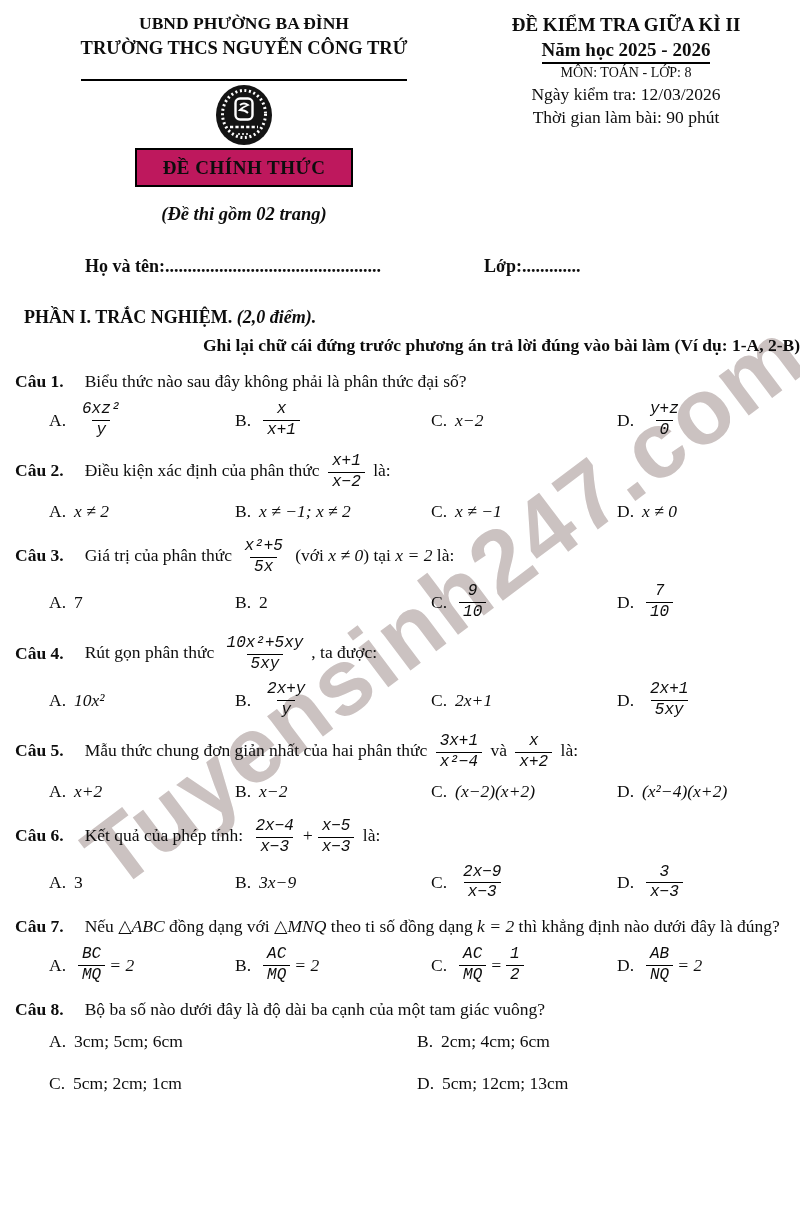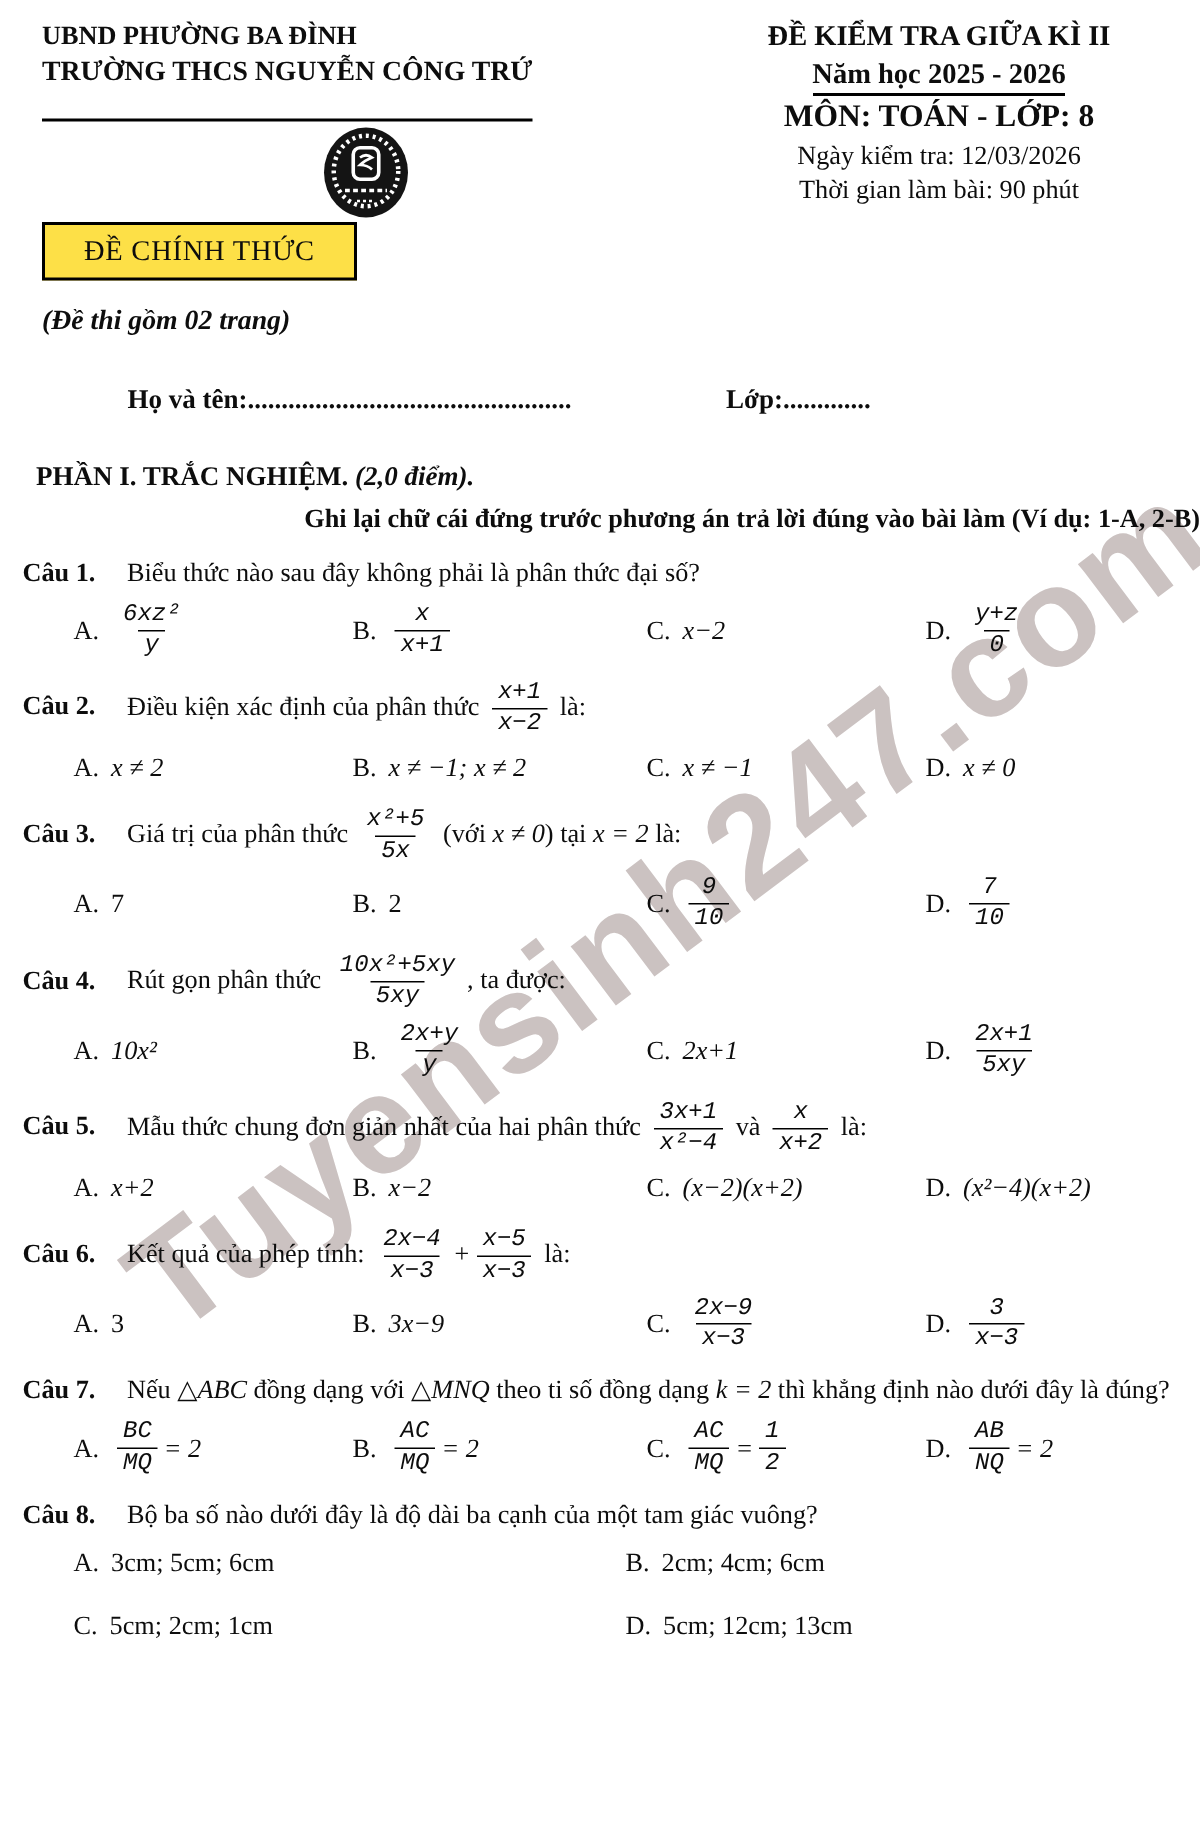--- a/index.html
+++ b/index.html
@@ -13,35 +13,35 @@
   
   .watermark{
     position:absolute; z-index:0; left:445px; top:605px;
     transform:translate(-50%,-50%) rotate(-37deg);
     font-family:"Liberation Sans","DejaVu Sans",sans-serif;
     font-weight:bold; font-size:94px; letter-spacing:2px;
     color:#cbc2c1; white-space:nowrap; user-select:none;
   }
   
   .header{display:flex; padding:12px 8px 0 28px;}
-  .header-left{width:432px; }
+  .header-left{width:432px; text-align:center;}
   .header-right{flex:1; text-align:center; line-height:1.32;}
   .dept{font-size:17.5px; font-weight:bold;}
   .school{font-size:18.5px; font-weight:bold; display:inline-block;
           border-bottom:2.2px solid #000; padding-bottom:18px;}
   .seal{margin:3px auto 2px auto; width:60px; height:62px;}
   .official-box{
-    display:inline-block; border:2px solid #000; background:#fde047;
-    font-weight:normal; font-size:19px; padding:5px 26px; letter-spacing:.5px;
+    display:inline-block; border:2px solid #000; background:#be185d;
+    font-weight:bold; font-size:19px; padding:5px 26px; letter-spacing:.5px;
   }
   .page-note{margin-top:15px; font-weight:bold; font-style:italic; font-size:18.5px;}
   .exam-title{font-size:19px; font-weight:bold;}
   .exam-year{font-size:19px; font-weight:bold; display:inline-block;
              border-bottom:2px solid #000; padding-bottom:0;}
-  .exam-subject{font-size:21px; font-weight:bold;}
+  .exam-subject{font-size:14px; font-weight:normal;}
   .exam-date,.exam-duration{font-size:17.5px;}
   
   .student-row{margin:27px 0 0 85px; font-weight:bold; font-size:18px; display:flex;}
   .class-cell{margin-left:103px;}
   
   .section-title{margin:26px 0 0 24px; font-size:18px; font-weight:bold;}
   .italic{font-style:italic;}
   .instruction{margin:5px 0 0 24px; font-size:17.5px; font-weight:bold; text-align:right;}
   
   #questions{margin:8px 20px 0 15px;}

